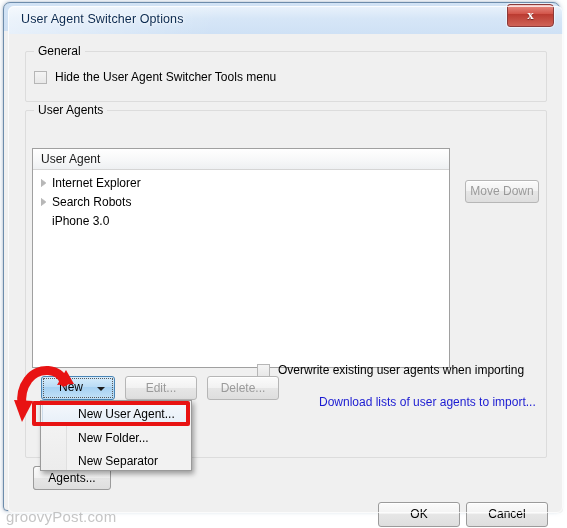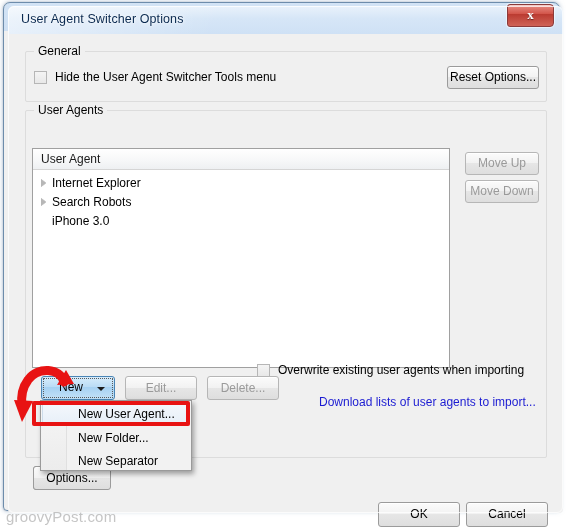--- a/index.html
+++ b/index.html
@@ -357,21 +357,20 @@
   <div id="dialog-body">
 
     <div class="groupbox" id="general-group">
       <div class="groupbox-label">General</div>
 
       <div class="checkbox-row" id="hide-tools-row">
         <div class="checkbox-box"></div>
         <div class="checkbox-label">Hide the User Agent Switcher Tools menu</div>
       </div>
 
-      <div class="btn" id="reset-options-button">Reset Options...</div>
     </div>
 
     <div class="groupbox" id="useragents-group">
       <div class="groupbox-label">User Agents</div>
     </div>
 
     <div id="listview">
       <div id="listview-header">
         <div id="listview-header-label">User Agent</div>
       </div>
@@ -392,34 +391,33 @@
         </div>
 
         <div class="list-row">
           <div class="expander none"></div>
           <div class="list-label">iPhone 3.0</div>
         </div>
 
       </div>
     </div>
 
-    <div class="btn disabled" id="move-up-button">Move Up</div>
     <div class="btn disabled" id="move-down-button">Move Down</div>
 
     <div id="new-button">
       <div id="new-focus-ring"></div>
       <div id="new-button-label">New</div>
       <div id="new-button-arrow"></div>
     </div>
 
     <div class="btn disabled" id="edit-button">Edit...</div>
     <div class="btn disabled" id="delete-button">Delete...</div>
 
     <div class="btn" id="import-button">Import...</div>
-    <div class="btn" id="export-button">Options...</div>
+    <div class="btn" id="export-button">Agents...</div>
 
     <div class="checkbox-row" id="overwrite-row">
       <div class="checkbox-box"></div>
       <div class="checkbox-label">Overwrite existing user agents when importing</div>
     </div>
 
     <div id="download-link">Download lists of user agents to import...</div>
 
     <div id="new-menu">
       <div id="new-menu-gutter"></div>

